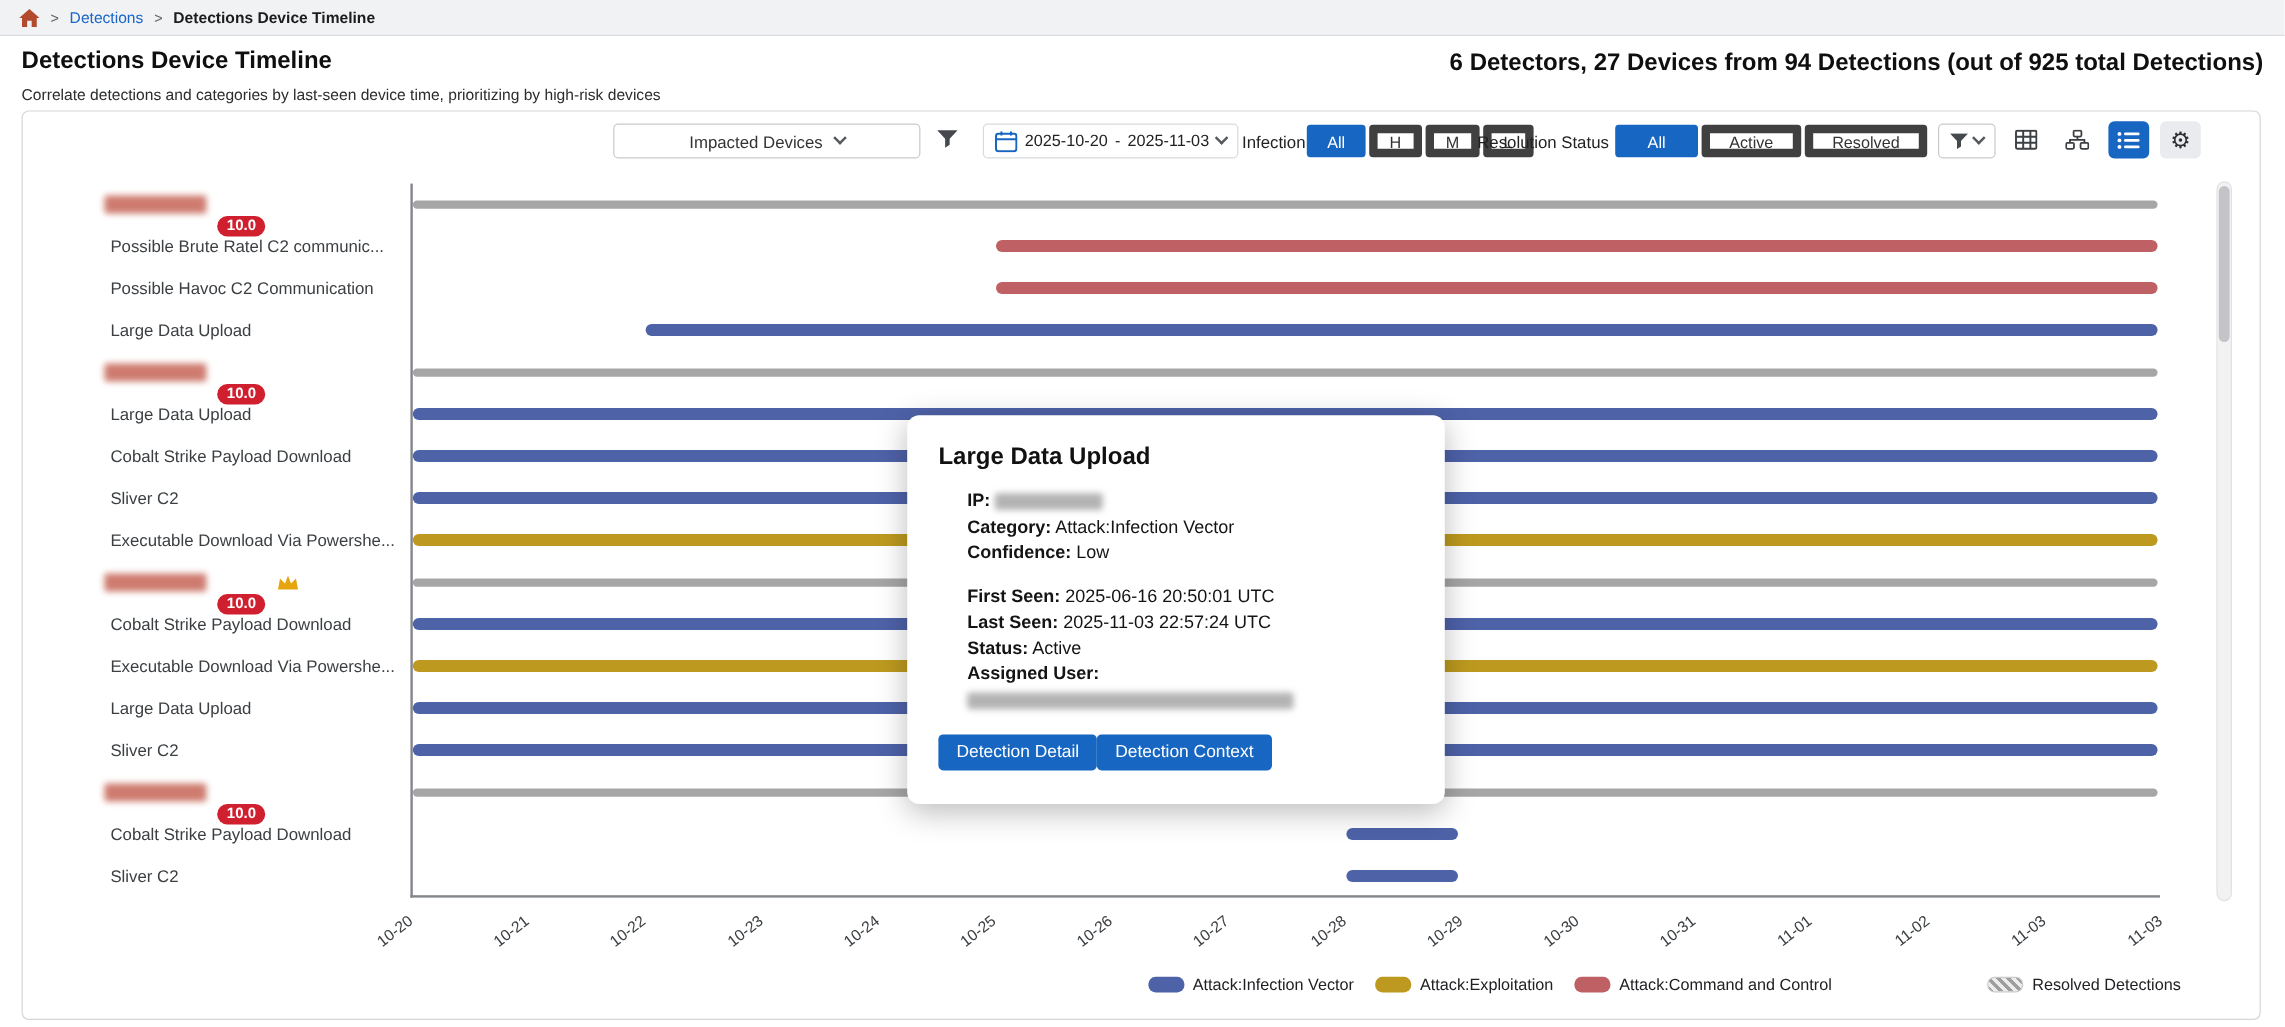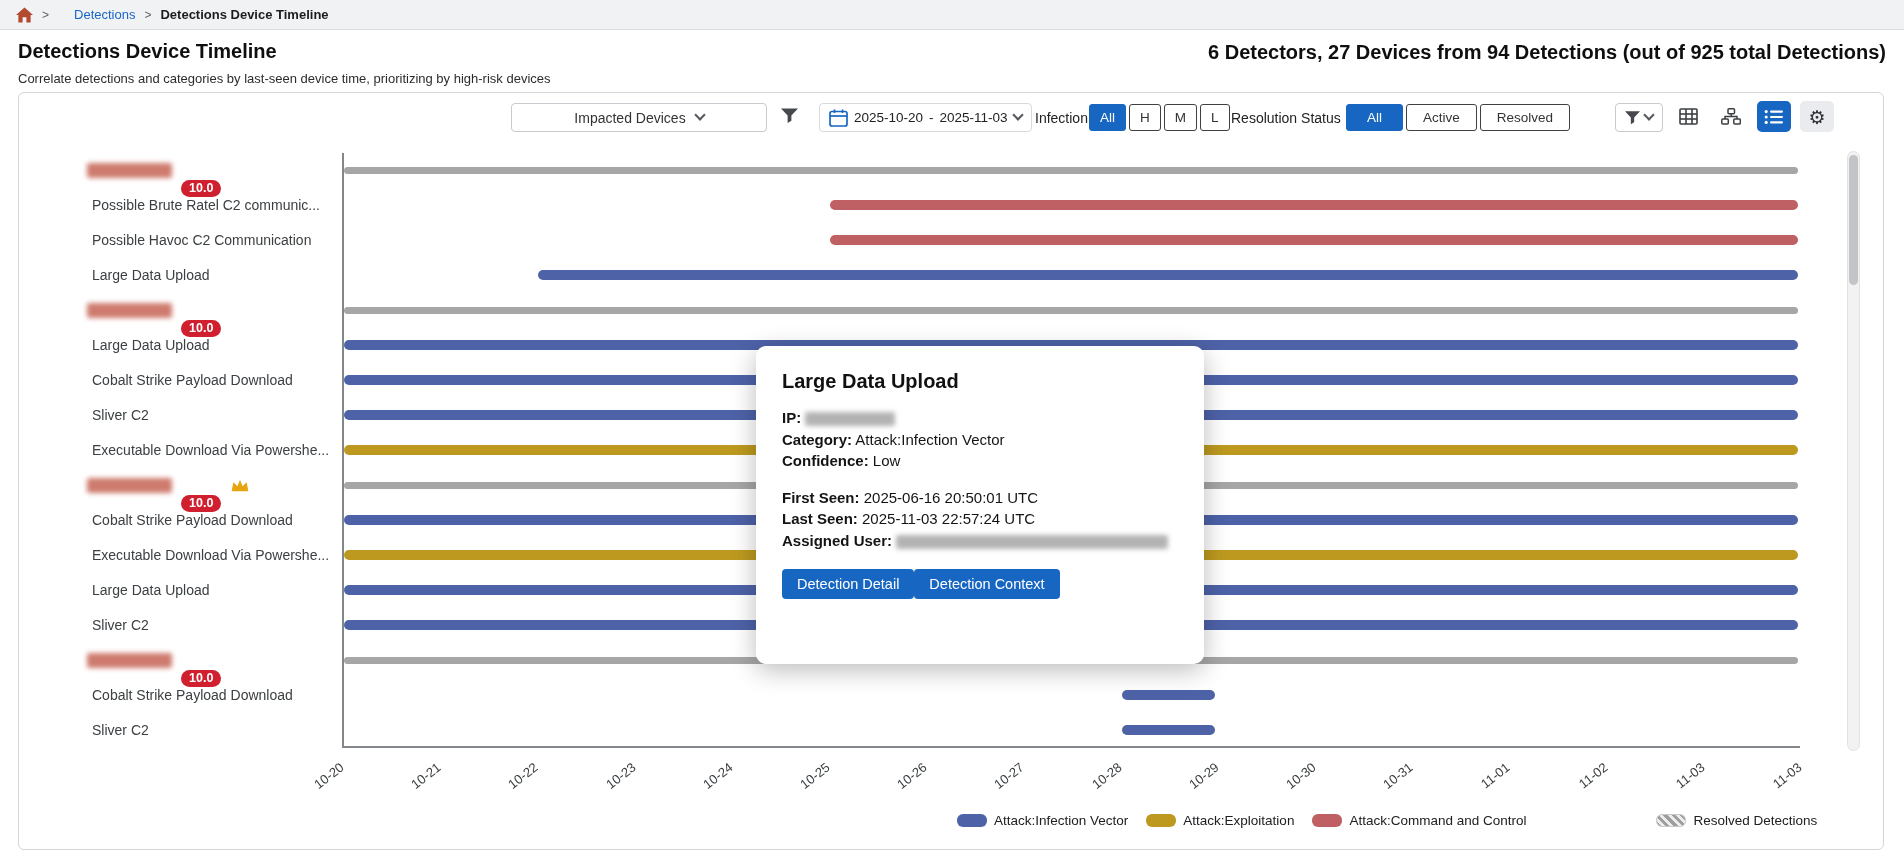--- a/index.html
+++ b/index.html
@@ -5,21 +5,21 @@
   * { margin:0; padding:0; box-sizing:border-box; }
   html,body { background:#fff; }
   .page { position:relative; width:1904px; height:856px; background:#fff; overflow:hidden;
           font-family:"Liberation Sans", sans-serif; color:#202124; }
 
   
   .topbar { position:absolute; top:0; left:0; right:0; height:30px; background:#f1f2f4;
             border-bottom:1px solid #d9dbde; display:flex; align-items:center;
             padding-left:16px; gap:9px; font-size:13px; }
   .bc-sep { color:#5f6368; font-size:12px; }
-  .bc-link { color:#1a66c8; text-decoration:none; cursor:pointer;margin-left:16px; }
+  .bc-link { color:#1a66c8; text-decoration:none; cursor:pointer; }
   .bc-current { color:#1b1c1e; font-weight:600; }
   .home-btn { display:flex; align-items:center; cursor:pointer; }
 
   
   .page-title { position:absolute; top:40px; left:18px; font-size:20px; font-weight:bold; color:#0f0f10; }
   .stats { position:absolute; top:41px; right:18px; font-size:20px; font-weight:bold; color:#0f0f10; }
   .subtitle { position:absolute; top:71px; left:18px; font-size:13px; color:#2a2c2e; }
 
   
   .panel { position:absolute; left:18px; top:92px; width:1866px; height:758px;
@@ -33,21 +33,21 @@
   .funnel-solo { position:absolute; left:762px; top:15px; background:none; border:none; display:flex; }
   .datebox { position:absolute; left:800px; top:10px; height:29px; border:1px solid #d8dadd;
              border-radius:4px; background:#fff; display:flex; align-items:center; gap:6px;
              padding:0 9px; font-size:13.5px; color:#222; }
   .tb-label { position:absolute; top:17px; font-size:14px; color:#222; }
   .sev-label { left:1016px; }
   .res-label { left:1212px; }
   .seg { position:absolute; top:11px; display:flex; gap:3px; }
   .sev-group { left:1070px; }
   .res-group { left:1327px; }
-  .seg-btn { height:27px; border:1px solid #404040; background:#fff; color:#333;
+  .seg-btn { height:27px; border:7px solid #404040; background:#fff; color:#333;
              font-size:13.5px; border-radius:3px; padding:0 10px; }
   .res-group .seg-btn { padding:0 16px; }
   .res-group .seg-btn:first-child { padding:0 20px; }
   .seg-btn.active { background:#1766c2; border-color:#1766c2; color:#fff; }
   .funnel-dd { position:absolute; left:1596px; top:10px; width:48px; height:29px;
                border:1px solid #c7cace; border-radius:4px; background:#fff;
                display:flex; align-items:center; justify-content:center; gap:5px; }
   .view-icons { position:absolute; left:1652px; top:8px; display:flex; gap:9px; align-items:center; }
   .vbtn { width:34px; height:31px; display:flex; align-items:center; justify-content:center;
           border:none; background:transparent; border-radius:5px; }
@@ -91,21 +91,21 @@
   .scrollbar { position:absolute; left:1828px; top:58px; width:13px; height:600px;
                background:#f2f2f2; border:1px solid #e2e2e2; border-radius:7px; }
   .scroll-thumb { position:absolute; left:1px; top:3px; width:9px; height:130px;
                   background:#c2c4c7; border-radius:5px; cursor:grab; }
 
   
   .tooltip { position:absolute; left:737px; top:253px; width:448px; min-height:318px;
              background:#fff; border-radius:10px; box-shadow:0 6px 26px rgba(0,0,0,.27);
              padding:24px 26px 28px 26px; z-index:10; }
   .t-title { font-size:20px; font-weight:bold; color:#111; margin-bottom:14px; }
-  .t-row { font-size:15px; line-height:21.5px; color:#141414; }
+  .t-row { font-size:15px; line-height:21.5px; color:#141414;margin-left:24px; }
   .t-row b { font-weight:bold; }
   .t-gap { height:15px; }
   .t-buttons { margin-top:18px; display:flex; }
   .t-btn { background:#1766c2; color:#fff; border:none; border-radius:4px;
            font-size:14.5px; padding:7px 15px; }
 </style>
 </head>
 <body>
 
 <div class="page">
@@ -328,20 +328,24 @@
       <div class="t-gap"></div>
       <div class="t-row">
         <b>First Seen:</b>
         <span>2025-06-16 20:50:01 UTC</span>
       </div>
       <div class="t-row">
         <b>Last Seen:</b>
         <span>2025-11-03 22:57:24 UTC</span>
       </div>
       <div class="t-row">
+        <b>Status:</b>
+        <span>Active</span>
+      </div>
+      <div class="t-row">
         <b>Assigned User:</b>
         <span class="redact user-redact"></span>
       </div>
       <div class="t-buttons">
         <button class="t-btn">Detection Detail</button>
         <button class="t-btn">Detection Context</button>
       </div>
     </div>
 
   </div>

